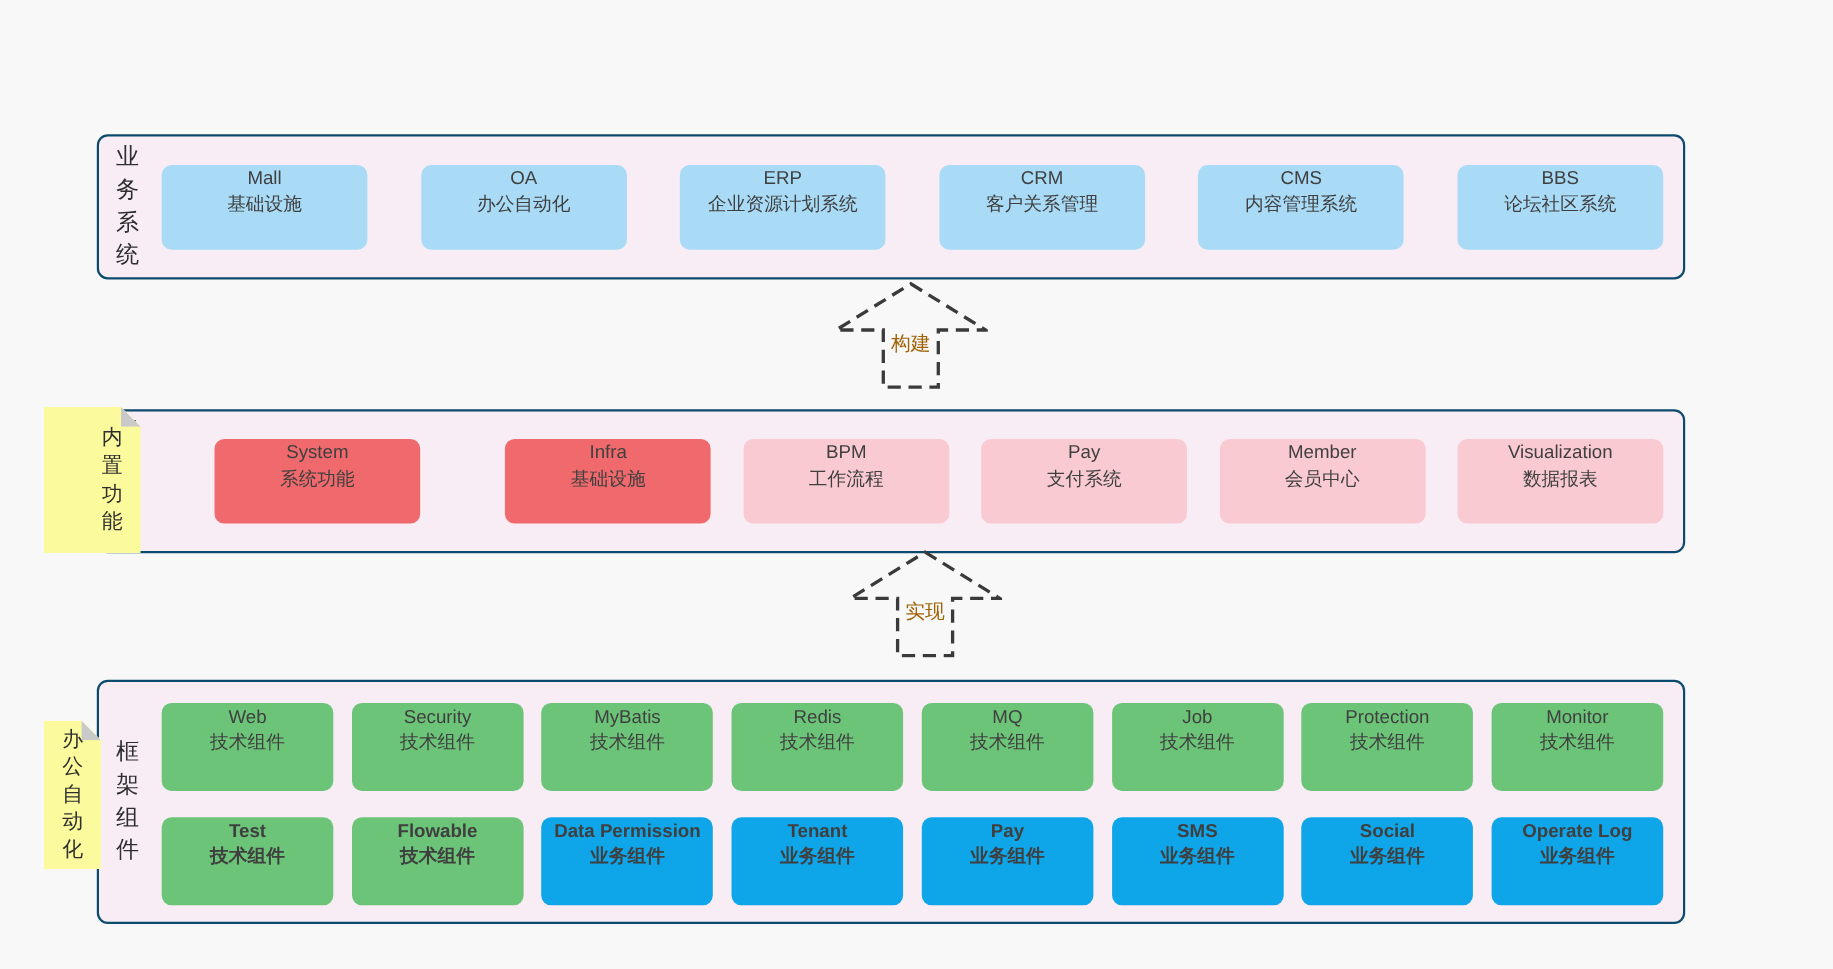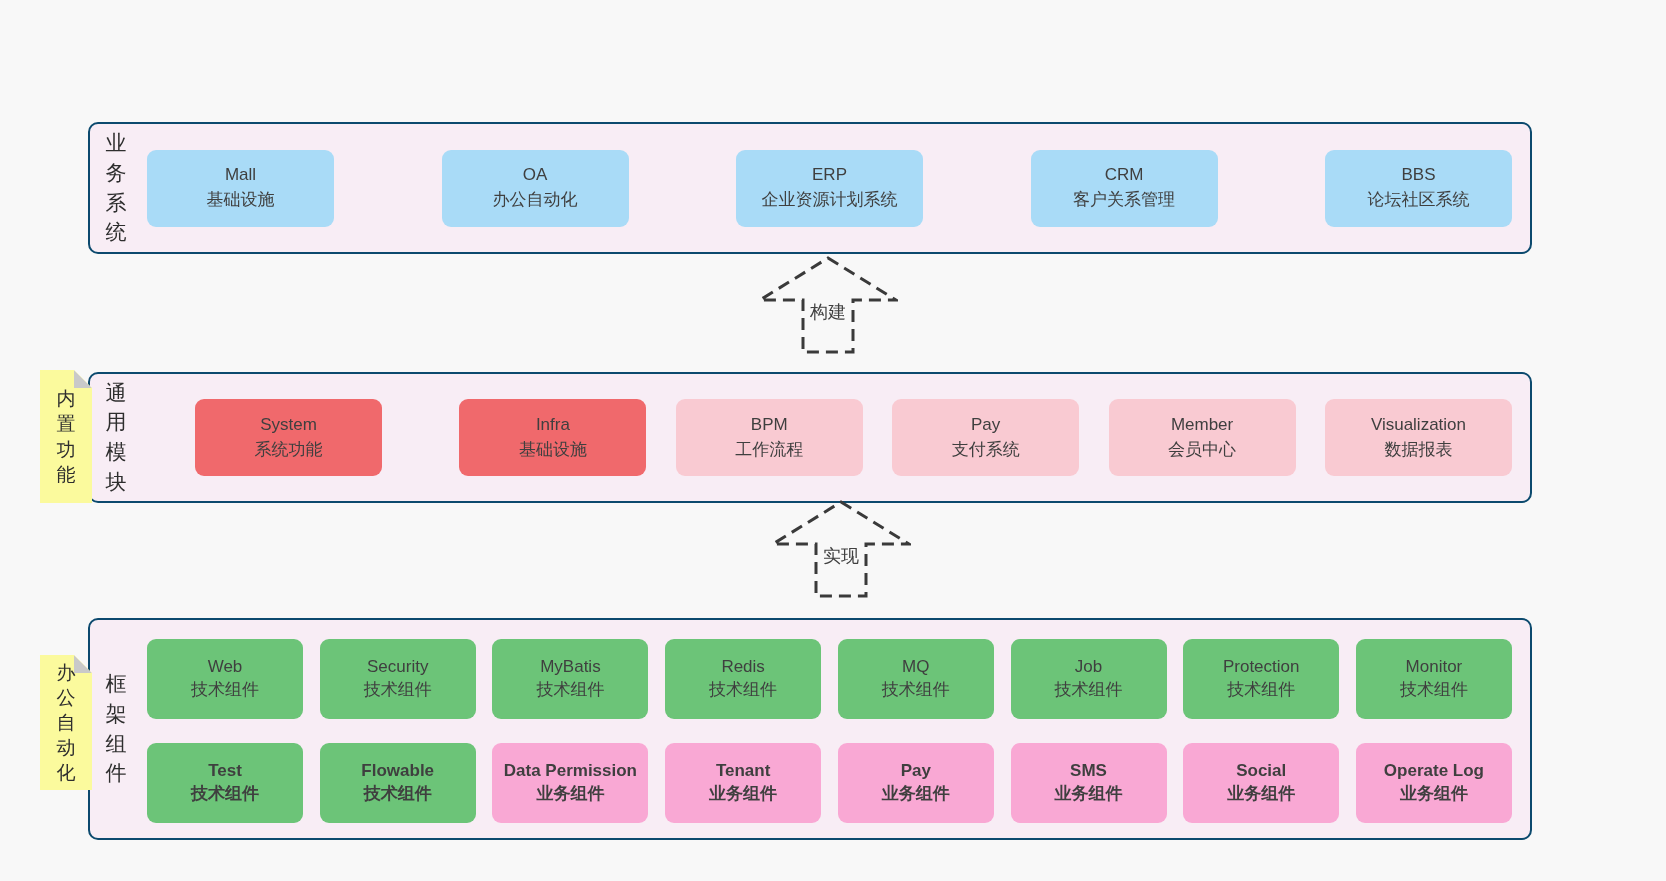--- a/index.html
+++ b/index.html
@@ -29,53 +29,53 @@
   }
   .row {
     display:flex; justify-content:space-between; align-items:center;
     padding:0 18px 0 57px;
   }
   .panel-1 .row, .panel-2 .row { height:100%; }
   .panel-3 .row-1 { margin-top:19px; }
   .panel-3 .row-2 { margin-top:24px;font-weight:bold; }
   
   .box {
-    display:flex; flex-direction:column; justify-content:center;
+    display:flex; flex-direction:column; justify-content:flex-start;
     align-items:center; text-align:center;
     border-radius:9px; font-size:17px; line-height:1.45;
   }
   .w-lg { width:187px; height:77px; }
   .w-sm { width:156px; height:80px; line-height:1.33; padding:2px 4px; box-sizing:border-box; }
   .c-blue  { background:#a9dbf7; }
   .c-red   { background:#f0696c;margin-left:48px; }
   .c-pink  { background:#f9cad2; }
   .c-green { background:#6cc478; }
-  .c-green-light { background:#f9a8d4; }
+  .c-green-light { background:#0ea5e9; }
   
   .arrow { position:absolute; width:140px; height:98px; z-index:2; }
   .arrow svg { display:block; }
   .arrow polygon {
     fill:none; stroke:#3a3a3a; stroke-width:3;
     stroke-dasharray:12 7; stroke-linejoin:miter;
   }
   .arrow-1 { left:758px; top:256px; }
   .arrow-2 { left:771px; top:500px; }
   .arrow-label {
     position:absolute; left:50%; top:43px; transform:translateX(-50%);
-    background:#f8f8f8; padding:1px 3px; font-size:18px; color:#404040;
+    background:#f8f8f8; padding:1px 3px; font-size:18px; color:#a16207;
     white-space:nowrap;
   }
   
   .note {
     position:absolute; left:40px; width:52px;
     background:#fbfa9d; z-index:4;
     display:flex; align-items:center; justify-content:center;
     clip-path:polygon(0 0, calc(100% - 18px) 0, 100% 18px, 100% 100%, 0 100%);
   }
-  .note-1 { top:370px; height:133px; }
+  .note-1 { top:370px; height:133px;padding-left:36px; }
   .note-2 { top:655px; height:135px; }
   .note .vtext {
     width:22px; font-size:19px; line-height:1.32;
     word-break:break-all; text-align:center; color:#2e2e2e;
   }
   .note .fold { position:absolute; top:0; right:0; }
 </style>
 </head>
 <body>
 
@@ -92,20 +92,24 @@
         <div>OA</div>
         <div>办公自动化</div>
       </div>
       <div class="box w-lg c-blue">
         <div>ERP</div>
         <div>企业资源计划系统</div>
       </div>
       <div class="box w-lg c-blue">
         <div>CRM</div>
         <div>客户关系管理</div>
+      </div>
+      <div class="box w-lg c-blue">
+        <div>CMS</div>
+        <div>内容管理系统</div>
       </div>
       <div class="box w-lg c-blue">
         <div>BBS</div>
         <div>论坛社区系统</div>
       </div>
     </div>
   </div>
 
   <div class="arrow arrow-1">
     <svg width="140" height="98" viewBox="0 0 140 98">

